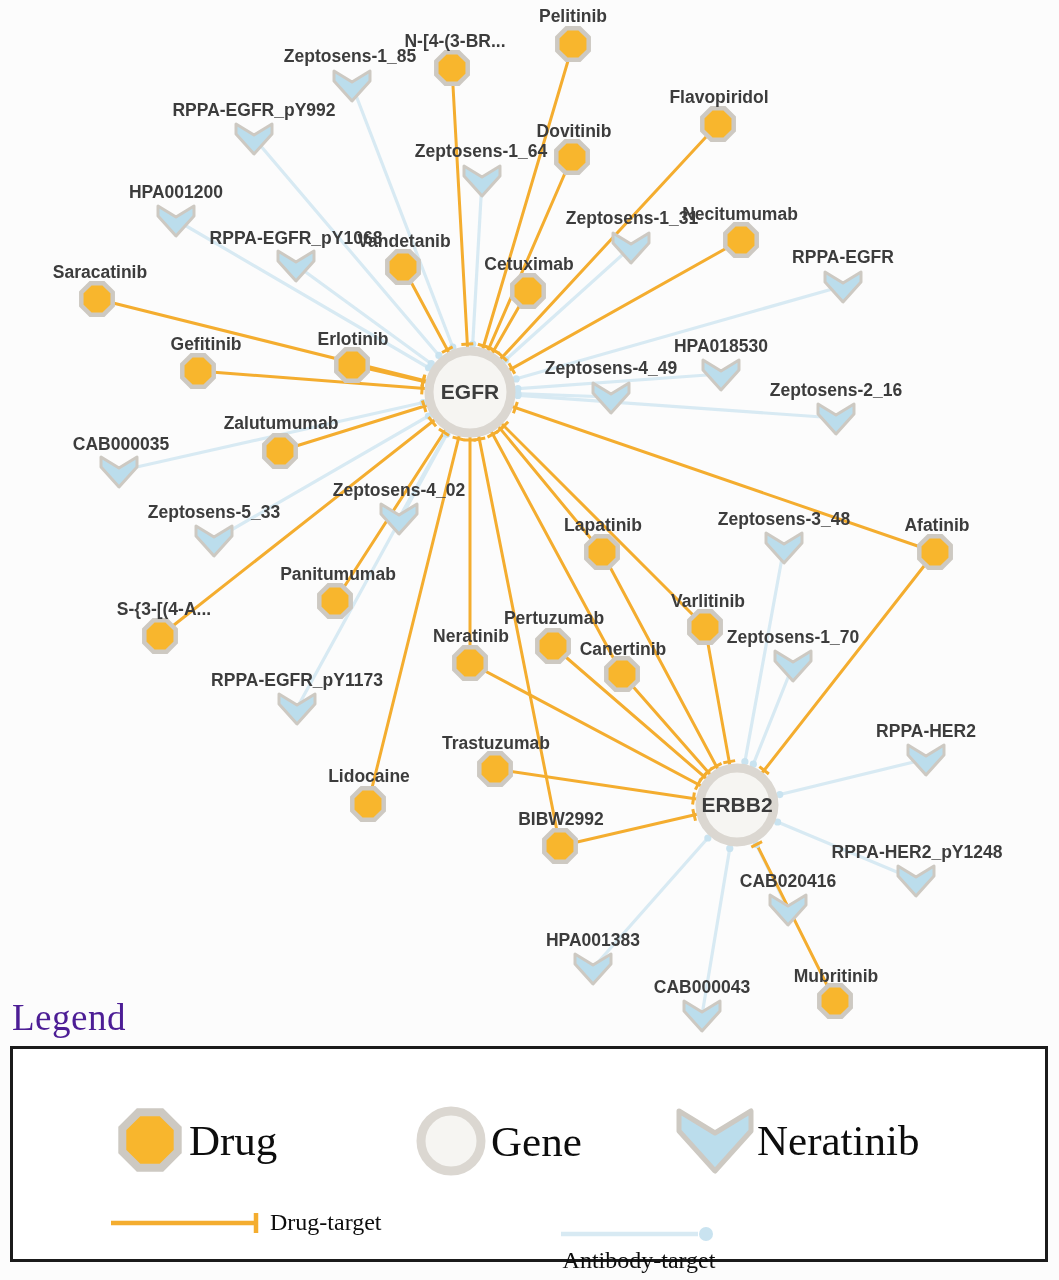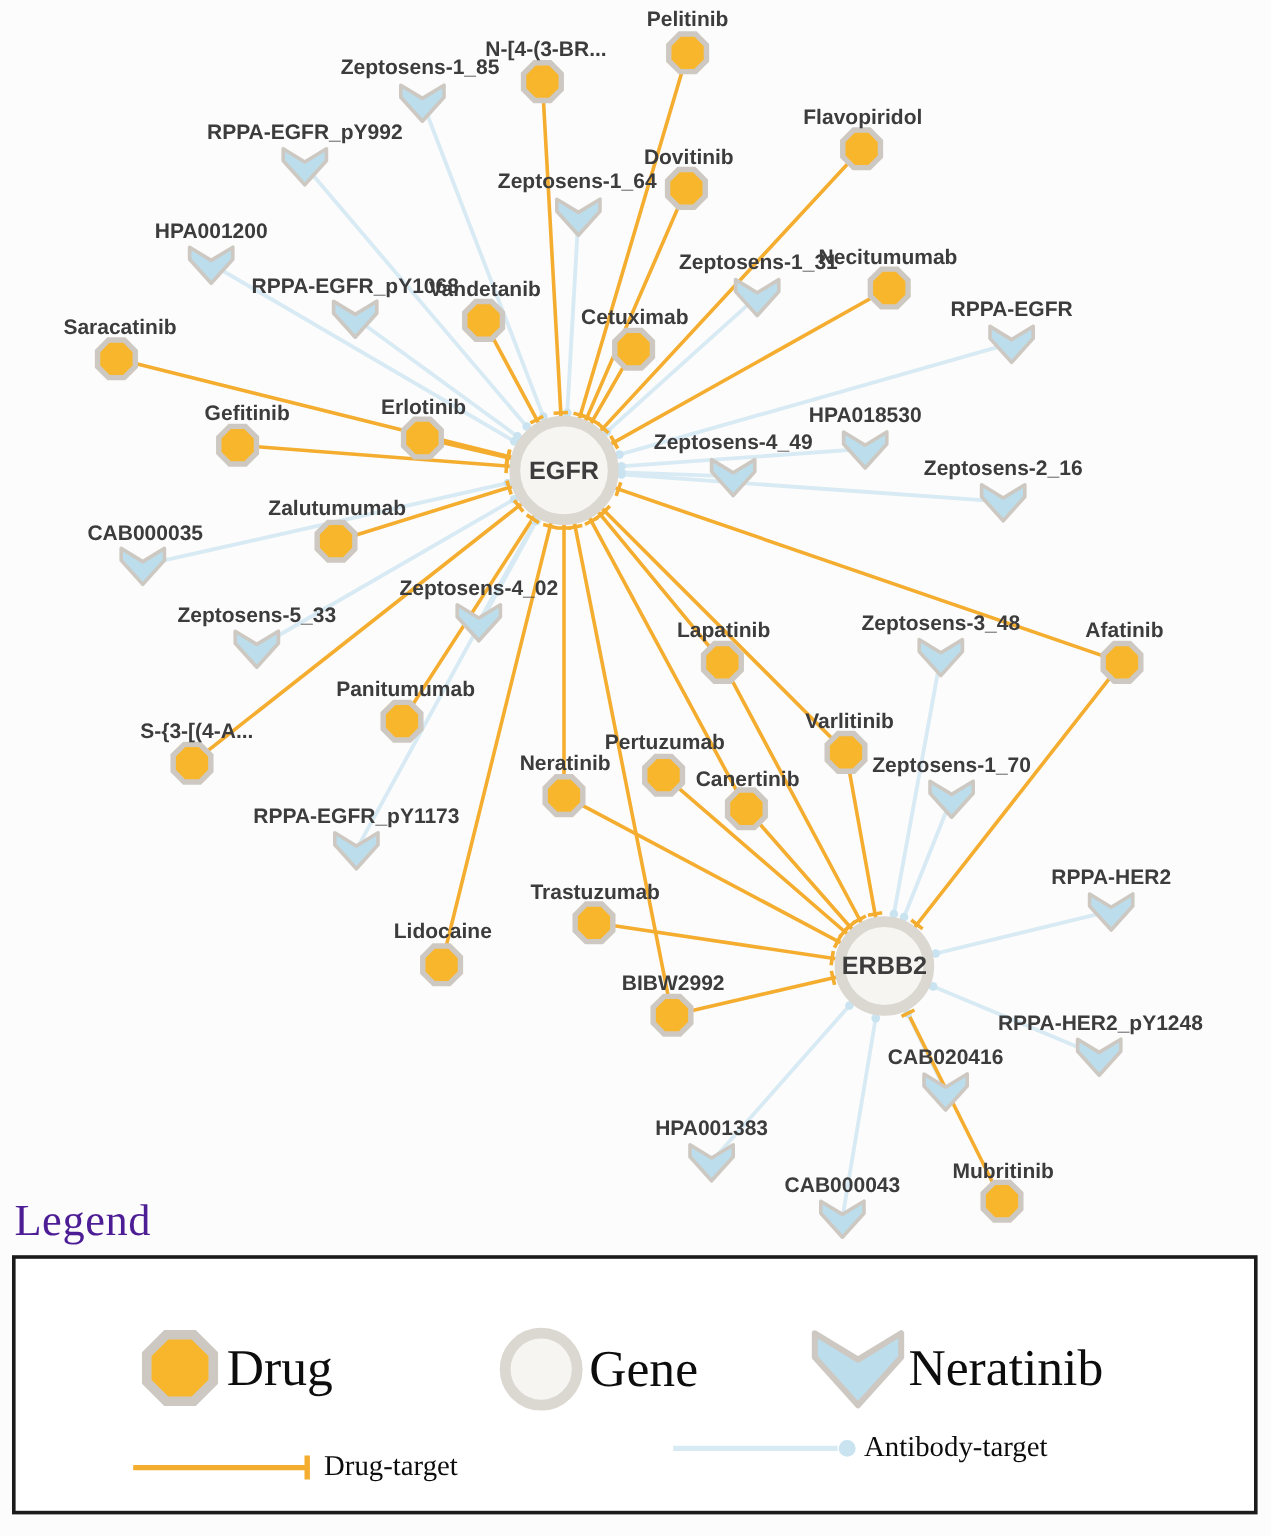--- a/index.html
+++ b/index.html
@@ -339,21 +339,21 @@
     </div>
 
     <div class="legend-item" style="left:95px;top:160px;">
       <svg width="162" height="26" viewBox="0 0 162 26">
         <line x1="3" y1="13" x2="148" y2="13" style="stroke:var(--drug-edge,#f4ad2f);stroke-width:4.5;"></line>
         <line x1="148" y1="3" x2="148" y2="23" style="stroke:var(--drug-edge,#f4ad2f);stroke-width:4.5;"></line>
       </svg>
       <span class="legend-edge-label">Drug-target</span>
     </div>
 
-    <div class="legend-item" style="left:545px;top:144px;">
+    <div class="legend-item" style="left:545px;top:172px;flex-direction:column;">
       <svg width="162" height="26" viewBox="0 0 162 26">
         <line x1="3" y1="13" x2="140" y2="13" style="stroke:var(--antibody-edge,#d8eaf3);stroke-width:4.5;"></line>
         <circle cx="148" cy="13" r="7" style="fill:var(--antibody-dot,#c9e3f0);"></circle>
       </svg>
       <span class="legend-edge-label">Antibody-target</span>
     </div>
 
   </div>
 </div>
 

